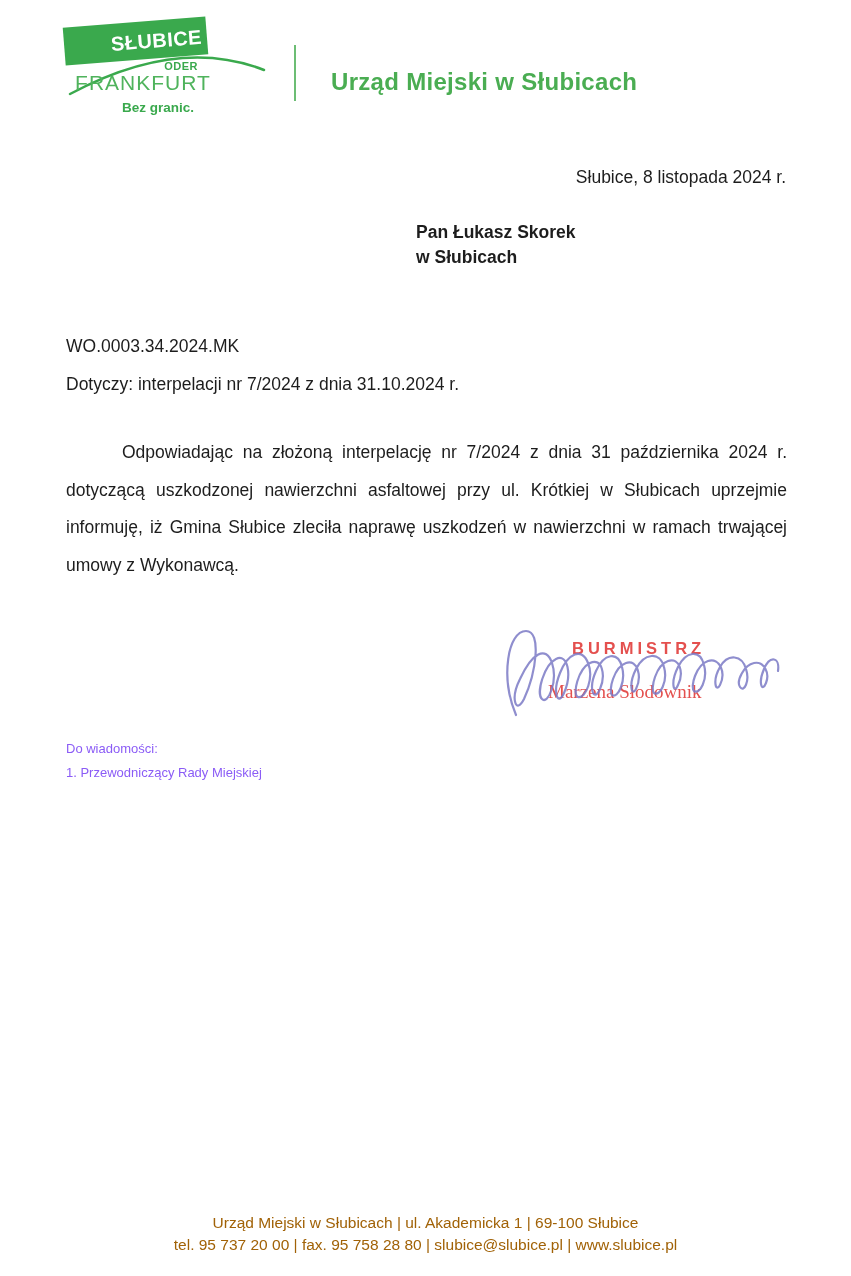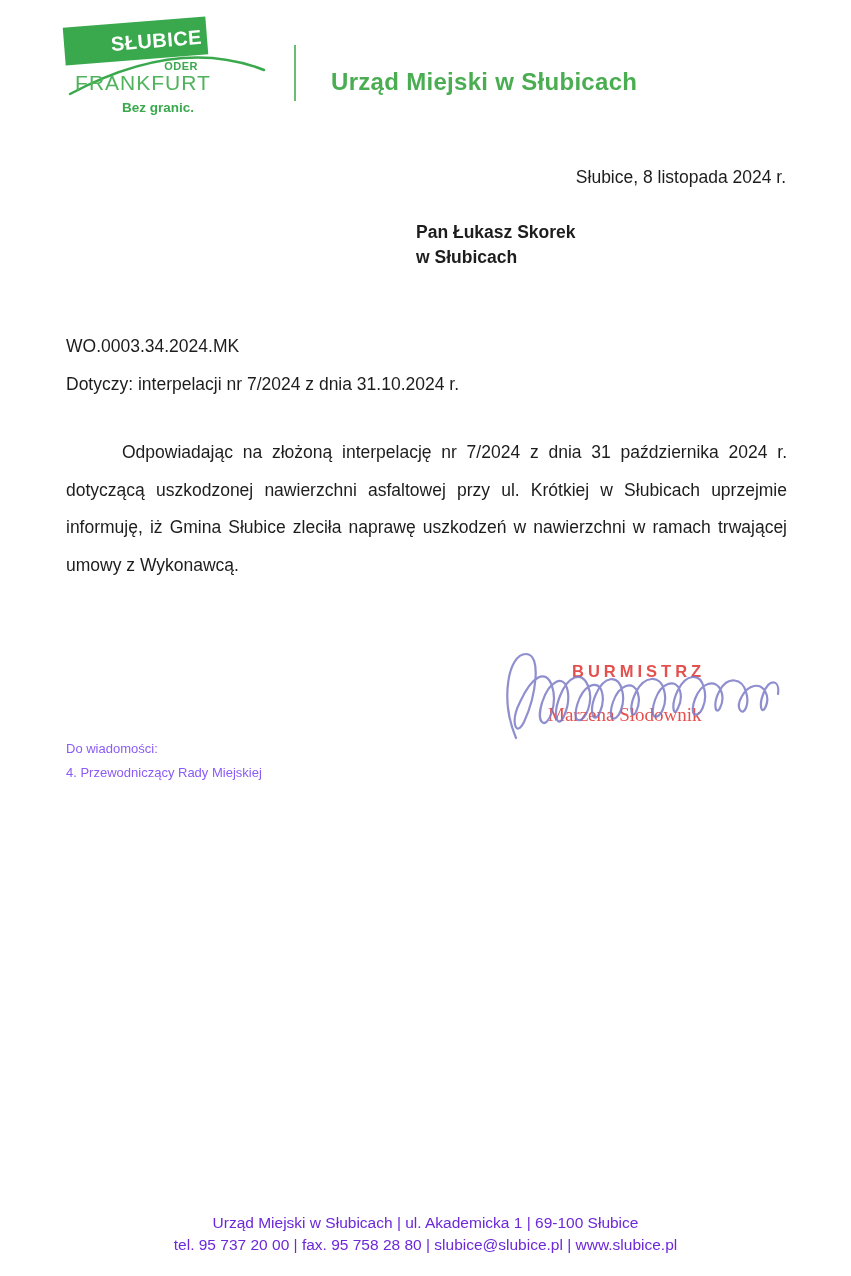--- a/index.html
+++ b/index.html
@@ -64,40 +64,40 @@
     position: absolute; left: 66px; top: 374px;
     font-size: 17.5px;
   }
   .body-par {
     position: absolute; left: 66px; top: 434px; width: 721px;
     font-size: 17.5px; line-height: 37.5px;
     text-align: justify; text-indent: 56px;
   }
 
   
-  .stamp-block { position: absolute; left: 500px; top: 638px; width: 290px; height: 120px; }
+  .stamp-block { position: absolute; left: 500px; top: 615px; width: 290px; height: 120px; }
   .stamp-title {
     position: absolute; left: 72px; top: 24px;
     color: #e4504e; font-size: 16.5px; font-weight: 600; letter-spacing: 4px;
   }
   .stamp-name {
     position: absolute; left: 48px; top: 66px;
     color: #e4504e; font-size: 19px;
     font-family: "Liberation Serif", serif;
   }
   .signature-svg { position: absolute; left: 0; top: 0; }
 
   
   .cc { position: absolute; left: 66px; top: 741px; font-size: 13px; color: #8b5cf6; }
   .cc .cc-label { margin-bottom: 9px; }
 
   
   .page-footer {
     position: absolute; left: 0; top: 1212px; width: 851px;
-    text-align: center; color: #6d28d9; font-size: 15.5px; line-height: 21.5px;
+    text-align: center; color: #a16207; font-size: 15.5px; line-height: 21.5px;
   }
 </style>
 </head>
 <body>
 
 <div class="logo">
   <svg class="logo-arc" width="215" height="108" viewBox="0 0 215 108">
     <path d="M 12,80 Q 120,22 206,56" fill="none" stroke="#3aa94d" stroke-width="2.5" stroke-linecap="round"></path>
   </svg>
   <div class="logo-banner">
@@ -160,19 +160,19 @@
              C 250,66 244,78 240,72
              C 236,66 244,50 254,48
              C 264,46 270,58 266,68
              C 262,78 258,68 264,54
              C 270,40 280,42 278,56" fill="none" stroke="#7b7ac6" stroke-width="2.2" stroke-opacity="0.85" stroke-linecap="round" stroke-linejoin="round"></path>
   </svg>
 </div>
 
 <div class="cc">
   <div class="cc-label">Do wiadomości:</div>
-  <div class="cc-item">4. Przewodniczący Rady Miejskiej</div>
+  <div class="cc-item">1. Przewodniczący Rady Miejskiej</div>
 </div>
 
 <div class="page-footer">
   <div>Urząd Miejski w Słubicach | ul. Akademicka 1 | 69-100 Słubice</div>
   <div>tel. 95 737 20 00 | fax. 95 758 28 80 | slubice@slubice.pl | www.slubice.pl</div>
 </div>
 
 </body></html>

